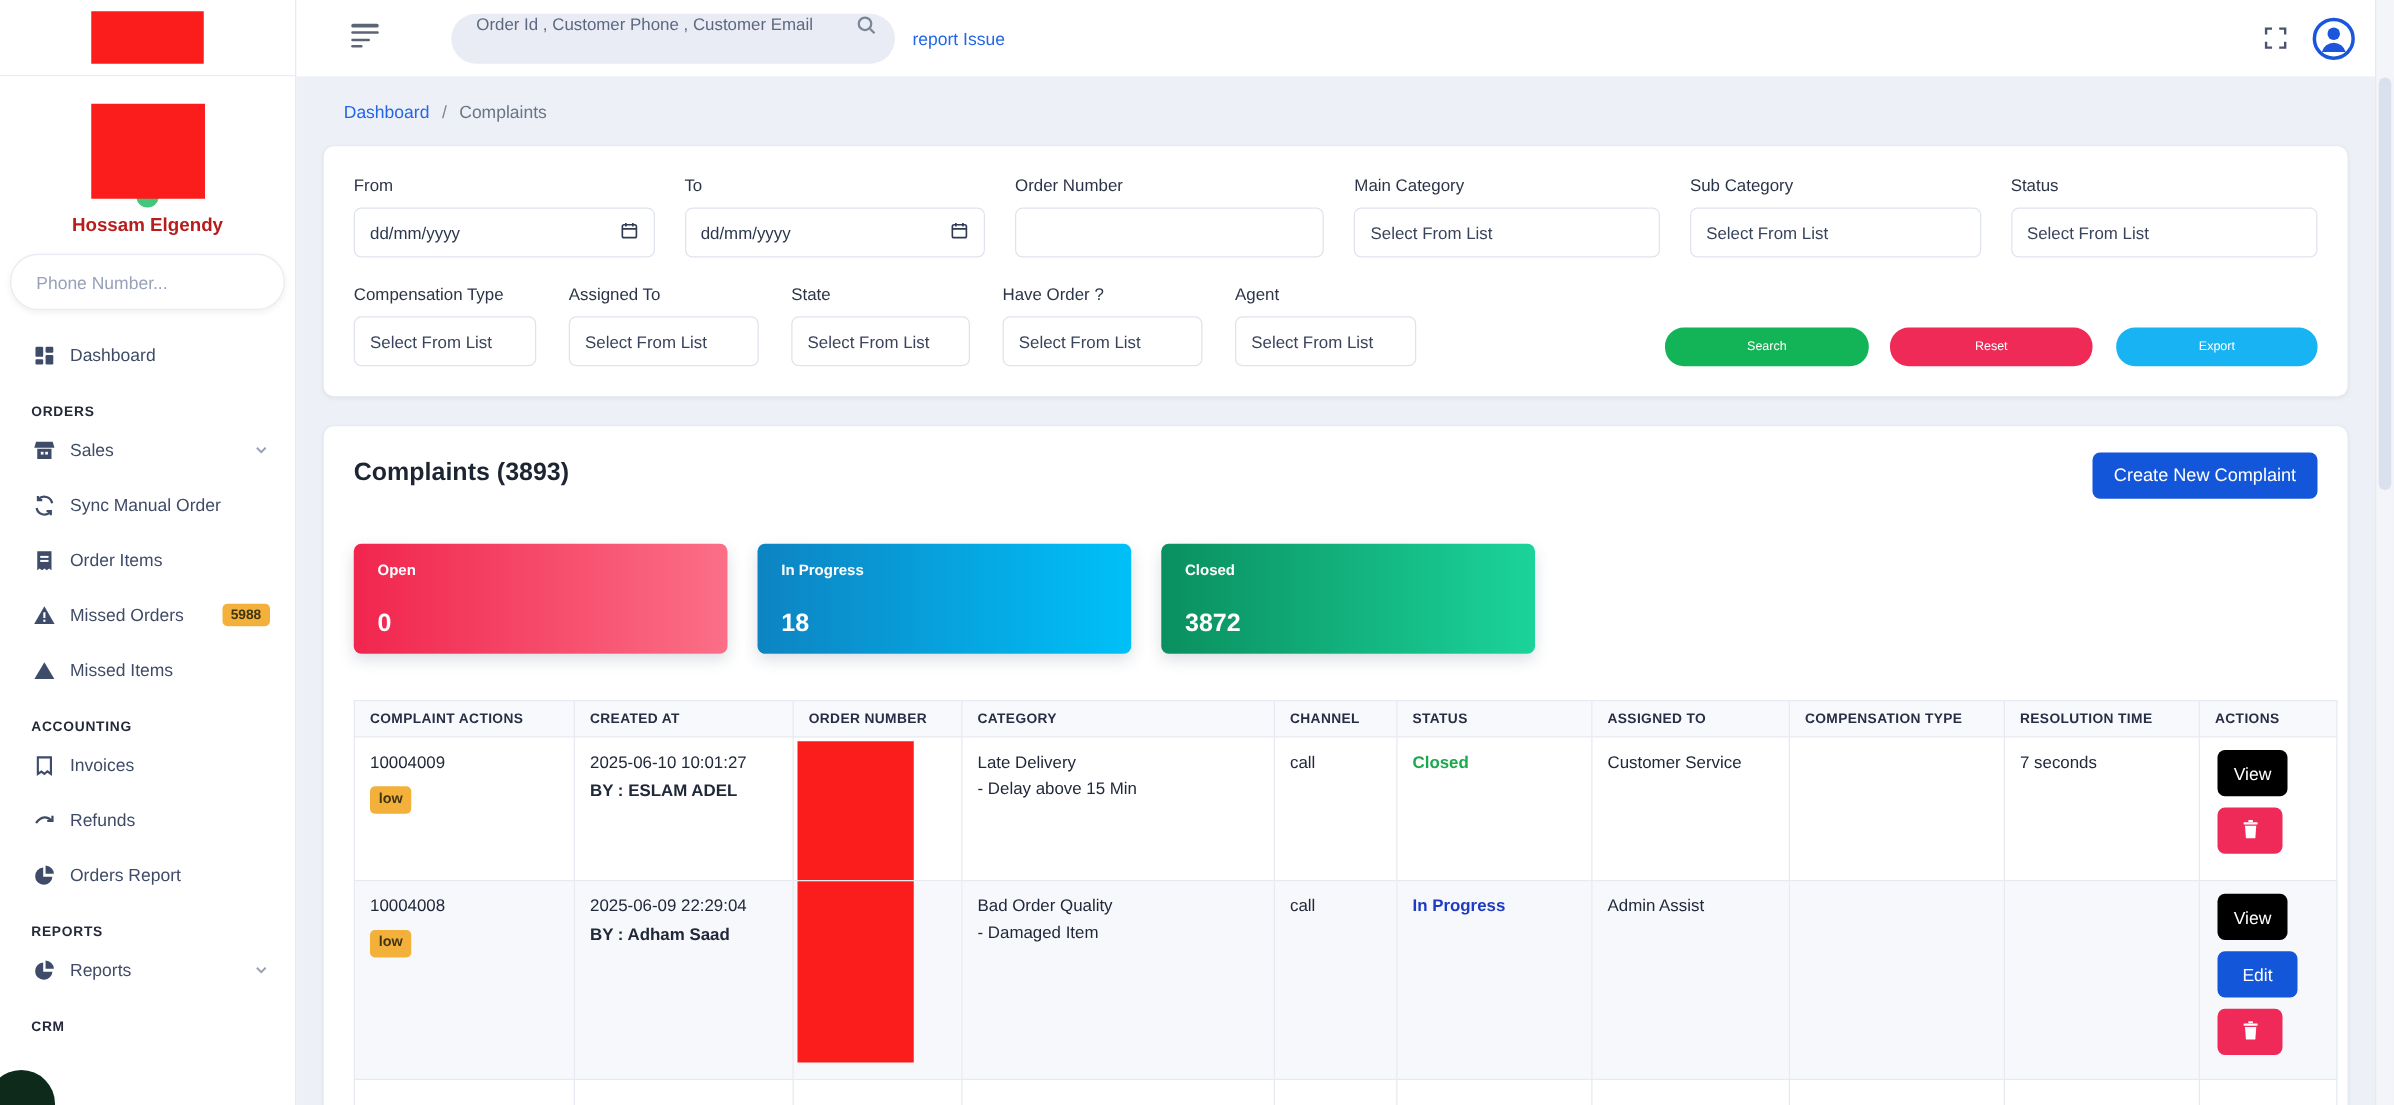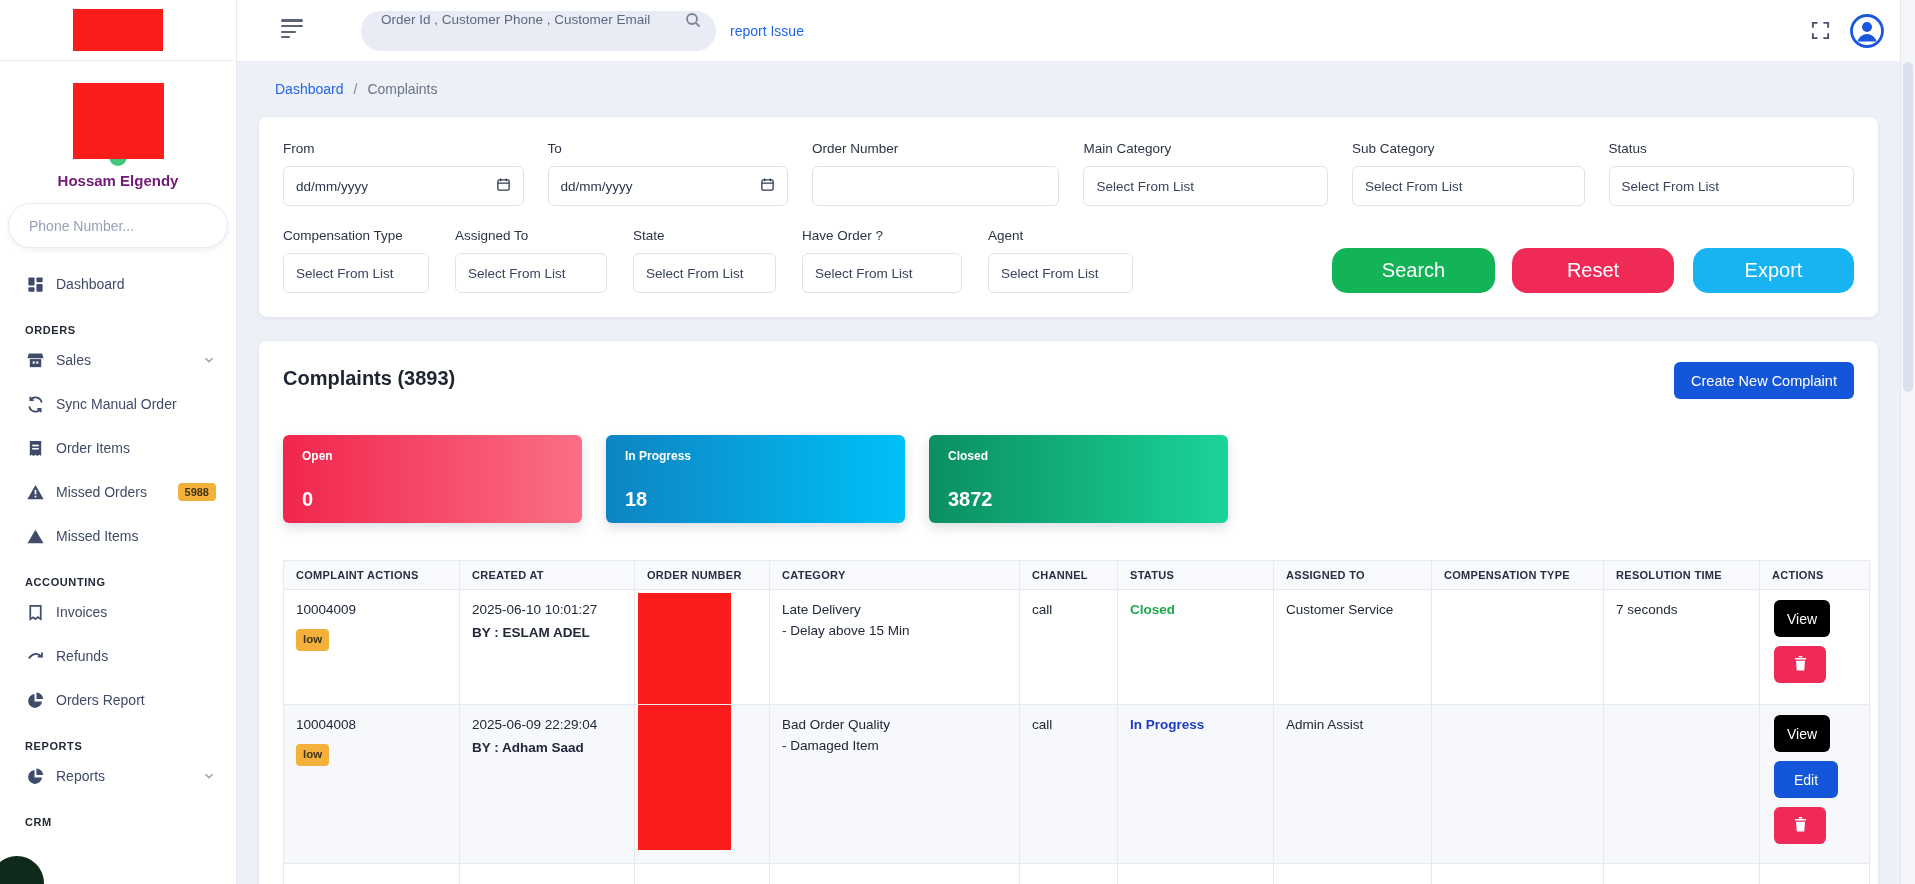--- a/index.html
+++ b/index.html
@@ -12,21 +12,21 @@
   
   .sidebar { position:absolute; left:0; top:0; width:237px; height:884px; background:#fff;
              border-right:1px solid #e7eaf0; z-index:20; }
   .logo-wrap { height:61px; border-bottom:1px solid #eceef4; display:flex; align-items:center; justify-content:center; }
   .logo-broken { width:90px; height:42px; background:#fb1c1c; }
   .profile { padding-top:22px; text-align:center; }
   .avatar-box { position:relative; width:91px; margin:0 auto; }
   .avatar-broken { position:relative; z-index:2; width:91px; height:76px; background:#fb1c1c; }
   .presence-dot { position:absolute; z-index:1; left:50%; margin-left:-9px; bottom:-7px;
                   width:18px; height:18px; border-radius:50%; background:#43c77c; }
-  .user-name { margin-top:13px; font-size:15px; font-weight:700; color:#701a75; }
+  .user-name { margin-top:13px; font-size:15px; font-weight:700; color:#b91c1c; }
   .phone-input { display:block; margin:14px auto 0; width:220px; height:45px; border-radius:23px;
                  border:1px solid #e8ebf2; box-shadow:0 2px 5px rgba(30,40,60,.07);
                  padding:0 20px; font-size:14px; color:#a16207; outline:none;
                  font-family:inherit; }
   .phone-input::placeholder { color:#97a1b8; }
   .menu { margin-top:14px; }
   .menu-item { height:44px; display:flex; align-items:center; padding:0 20px 0 25px;
                cursor:pointer; color:#3f4b66; font-size:14px; font-weight:500; }
   .mi-icon { width:20px; height:20px; margin-right:11px; flex:none; display:flex; align-items:center; justify-content:center; }
   .mi-icon svg { width:19px; height:19px; }
@@ -69,21 +69,21 @@
   .filter-card { padding:24px; }
   .frow { display:flex; }
   .frow1 .ffield { margin-right:24px; } .frow1 .ffield:last-child { margin-right:0; }
   .frow2 { margin-top:22px; align-items:flex-end; }
   .frow2 .ffield { margin-right:26px; }
   .flabel { font-size:13.5px; color:#2c3547; margin-bottom:10px; }
   .finput { height:40px; border:1px solid #dfe3ec; border-radius:6px; background:#fff;
             display:flex; align-items:center; padding:0 12px; font-size:13.5px; color:#39445c; }
   .finput input { width:100%; border:none; outline:none; font-size:13.5px; color:#39445c; font-family:inherit; }
   .fdate { justify-content:space-between; color:#2c374e; }
-  .fbtn { height:45px; border:none; border-radius:15px; color:#fff; font-size:20px; font-weight:500;
+  .fbtn { height:31px; border:none; border-radius:15px; color:#fff; font-size:10px; font-weight:500;
           cursor:pointer; font-family:inherit; }
   .btn-search { width:163px; background:#13b457; margin-left:auto; }
   .btn-reset  { width:162px; background:#ef2a57; margin-left:17px; }
   .btn-export { width:161px; background:#17b3f2; margin-left:19px; }
   
   .complaints-card { margin-top:24px; padding:21px 24px 0; min-height:560px; }
   .cc-head { display:flex; align-items:flex-start; justify-content:space-between; }
   .cc-title { font-size:20px; font-weight:700; color:#1d2432; padding-top:5px; }
   .btn-create { width:180px; height:37px; background:#1456da; border:none; border-radius:6px;
                 color:#fff; font-size:14.5px; font-weight:500; cursor:pointer; font-family:inherit; }

